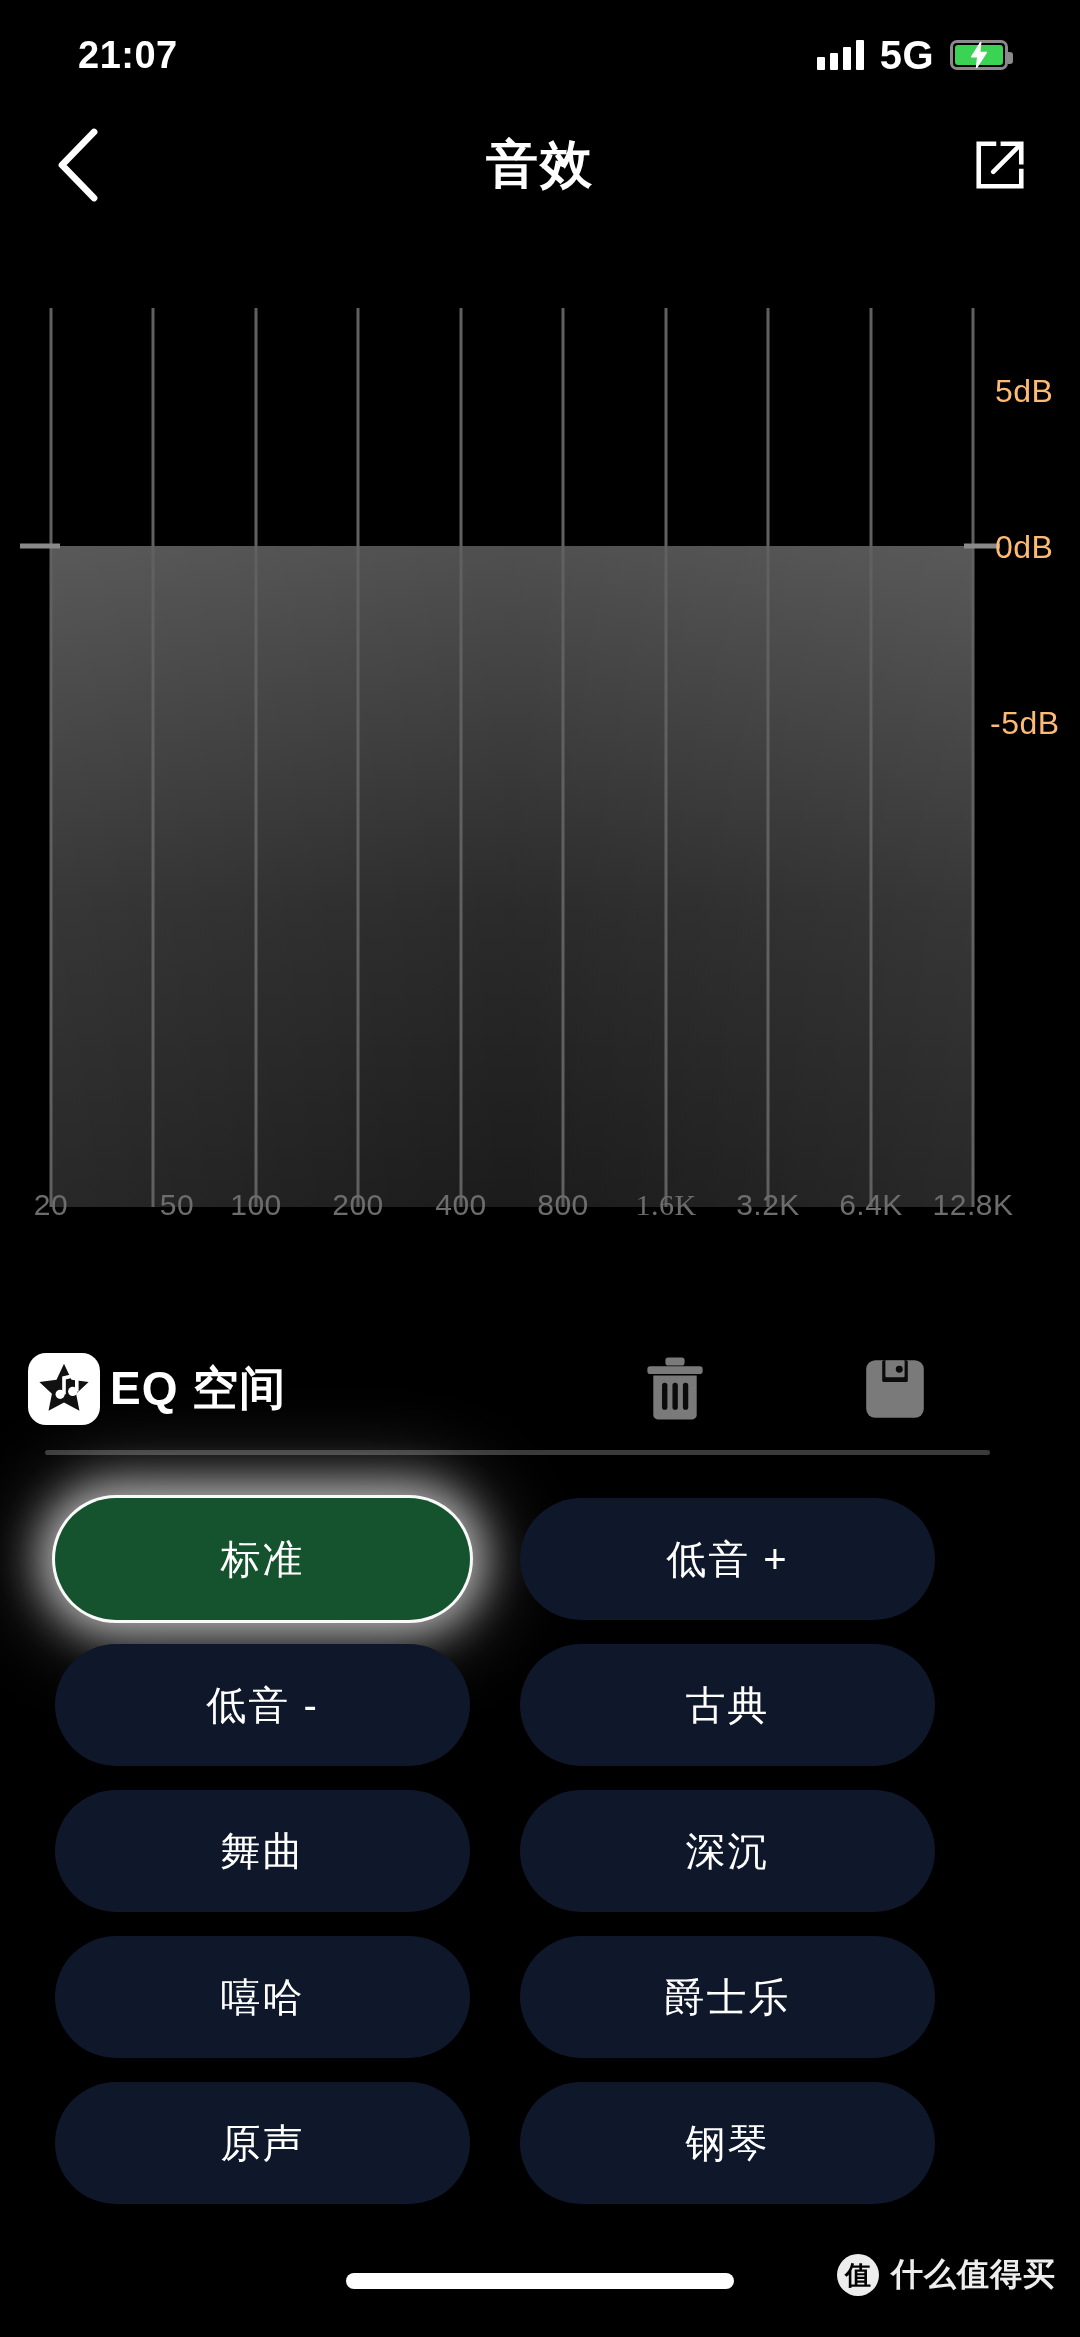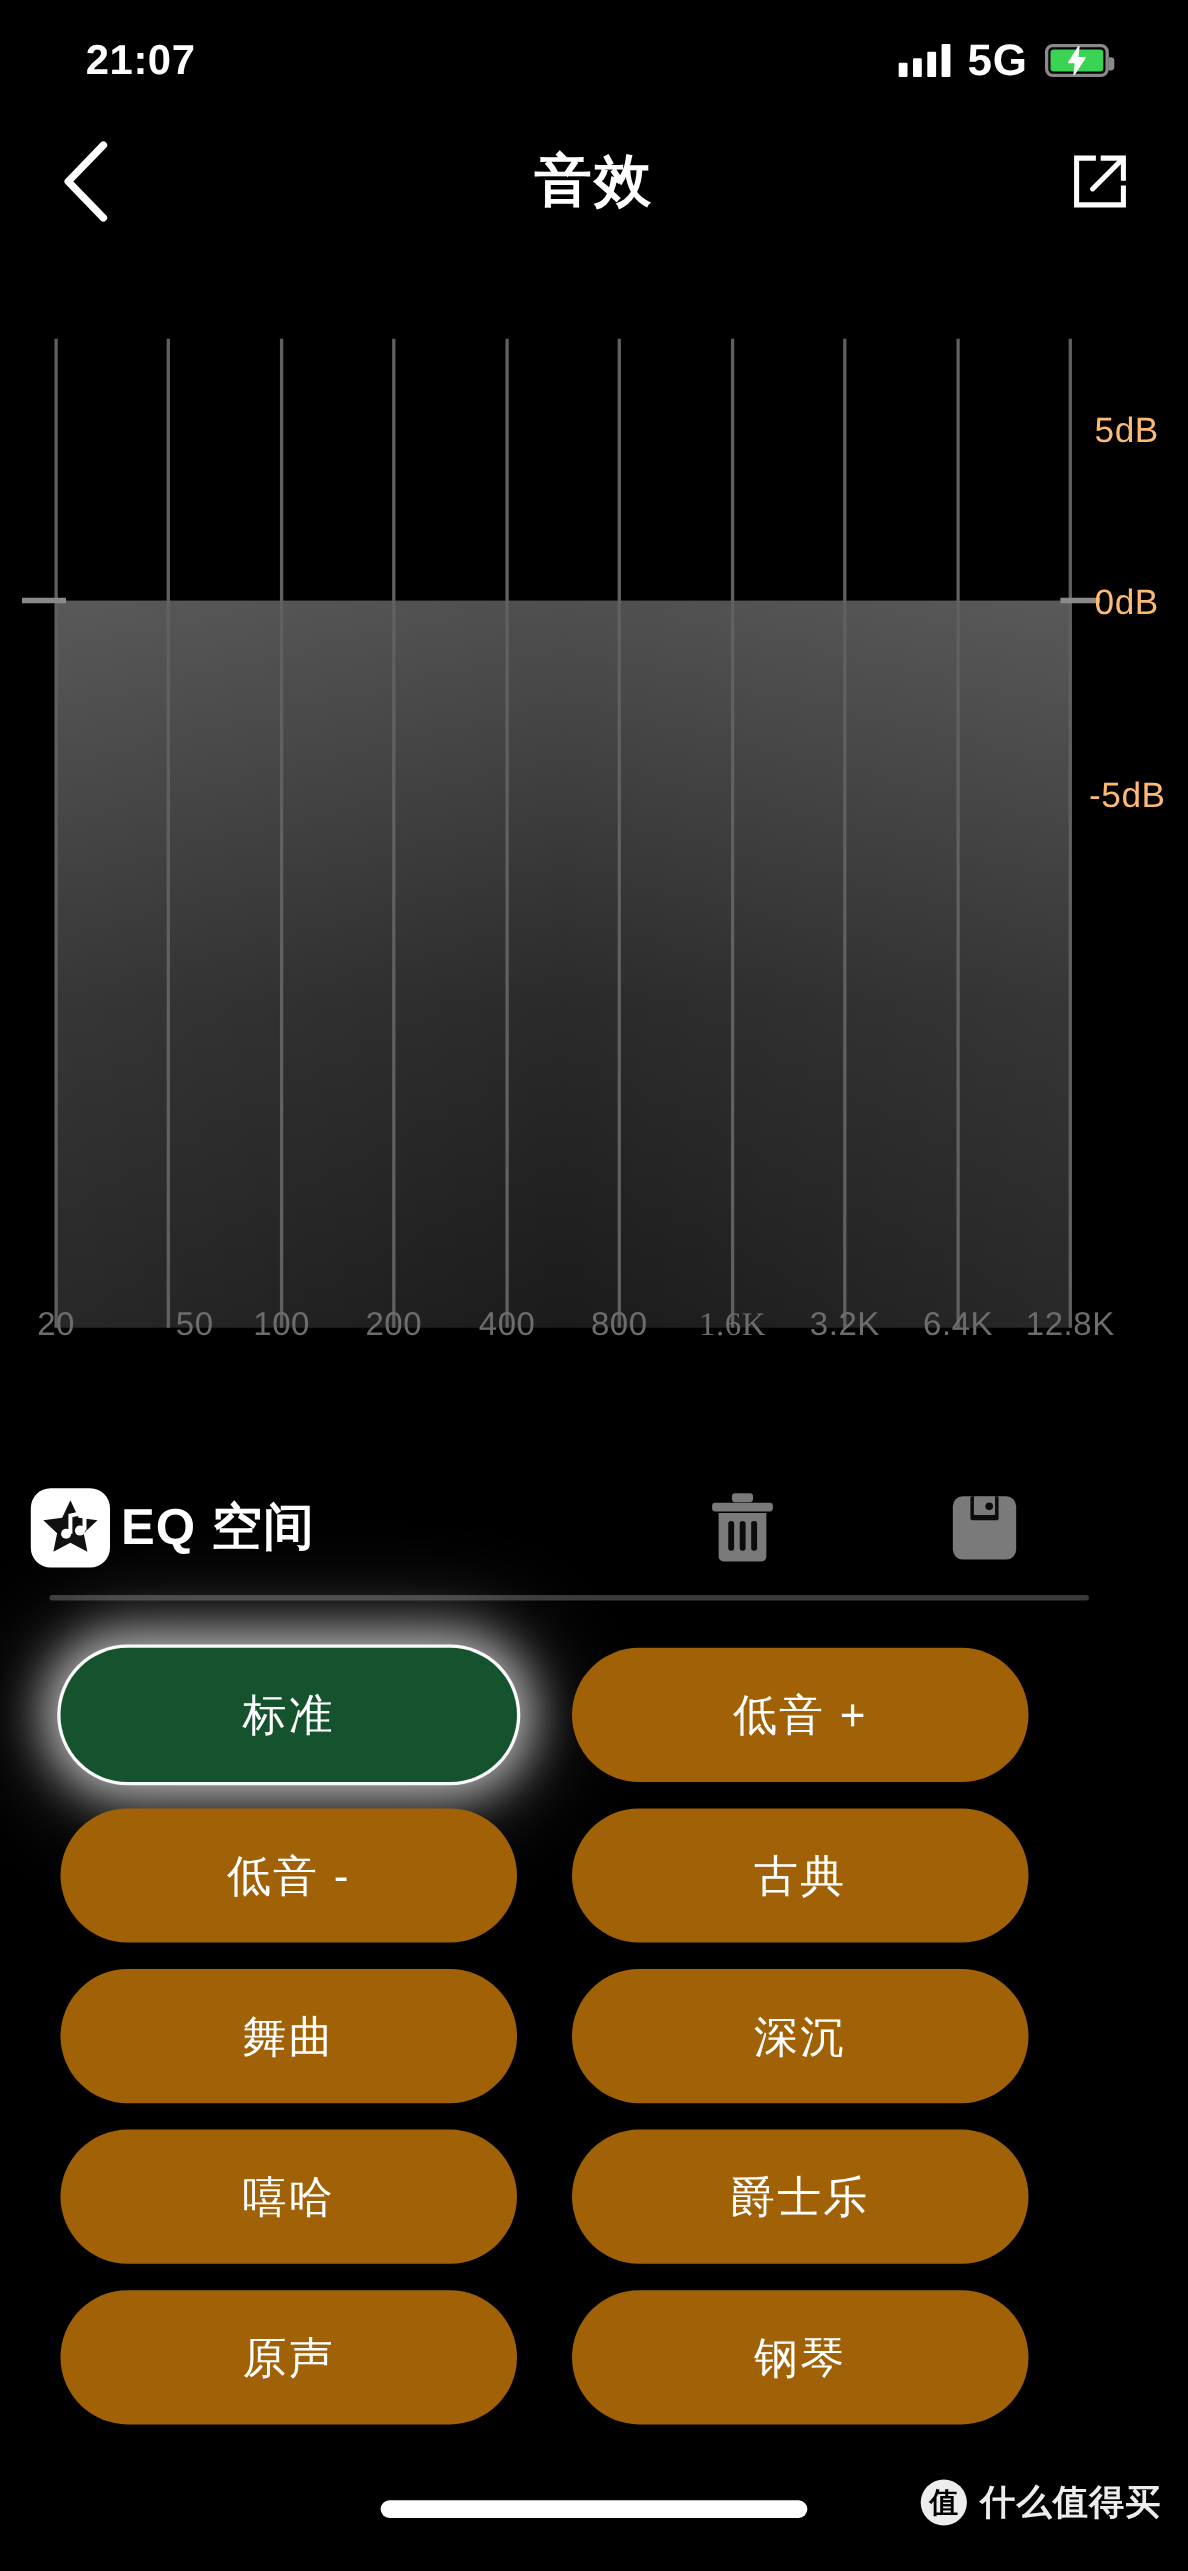--- a/index.html
+++ b/index.html
@@ -104,21 +104,21 @@
   }
 
   
   #preset-grid{
     position:absolute; left:0; top:1498px; width:1080px;
     display:flex; flex-wrap:wrap; gap:24px 50px;
     padding:0 55px;
   }
   .preset-btn{
     width:415px; height:122px; border-radius:61px;
-    background:#a16207; color:#fff;
+    background:#0f172a; color:#fff;
     display:flex; align-items:center; justify-content:center;
     font-size:40px; letter-spacing:2px; cursor:pointer;
     border:none; font-family:inherit;
   }
   .preset-btn.selected{
     background:#14532d;
     box-shadow:0 0 0 3px rgba(255,255,255,.95),
                0 0 42px 14px rgba(255,255,255,.62),
                0 0 80px 26px rgba(255,255,255,.25);
   }

